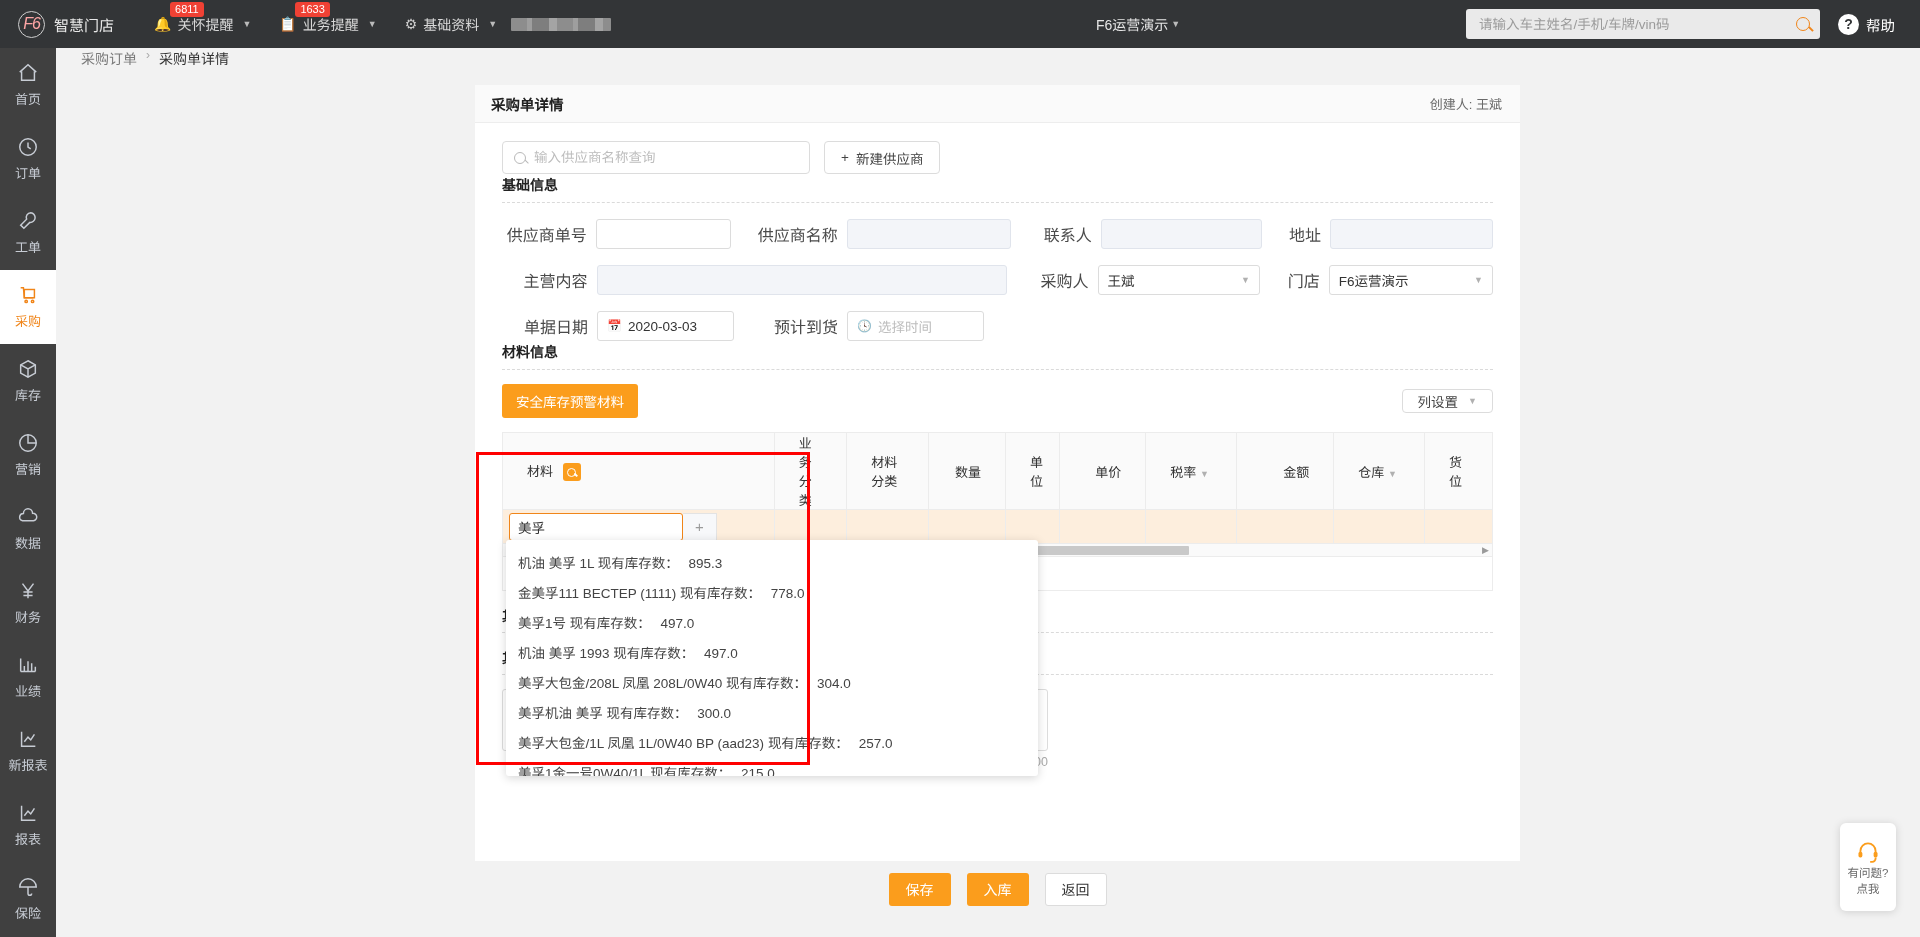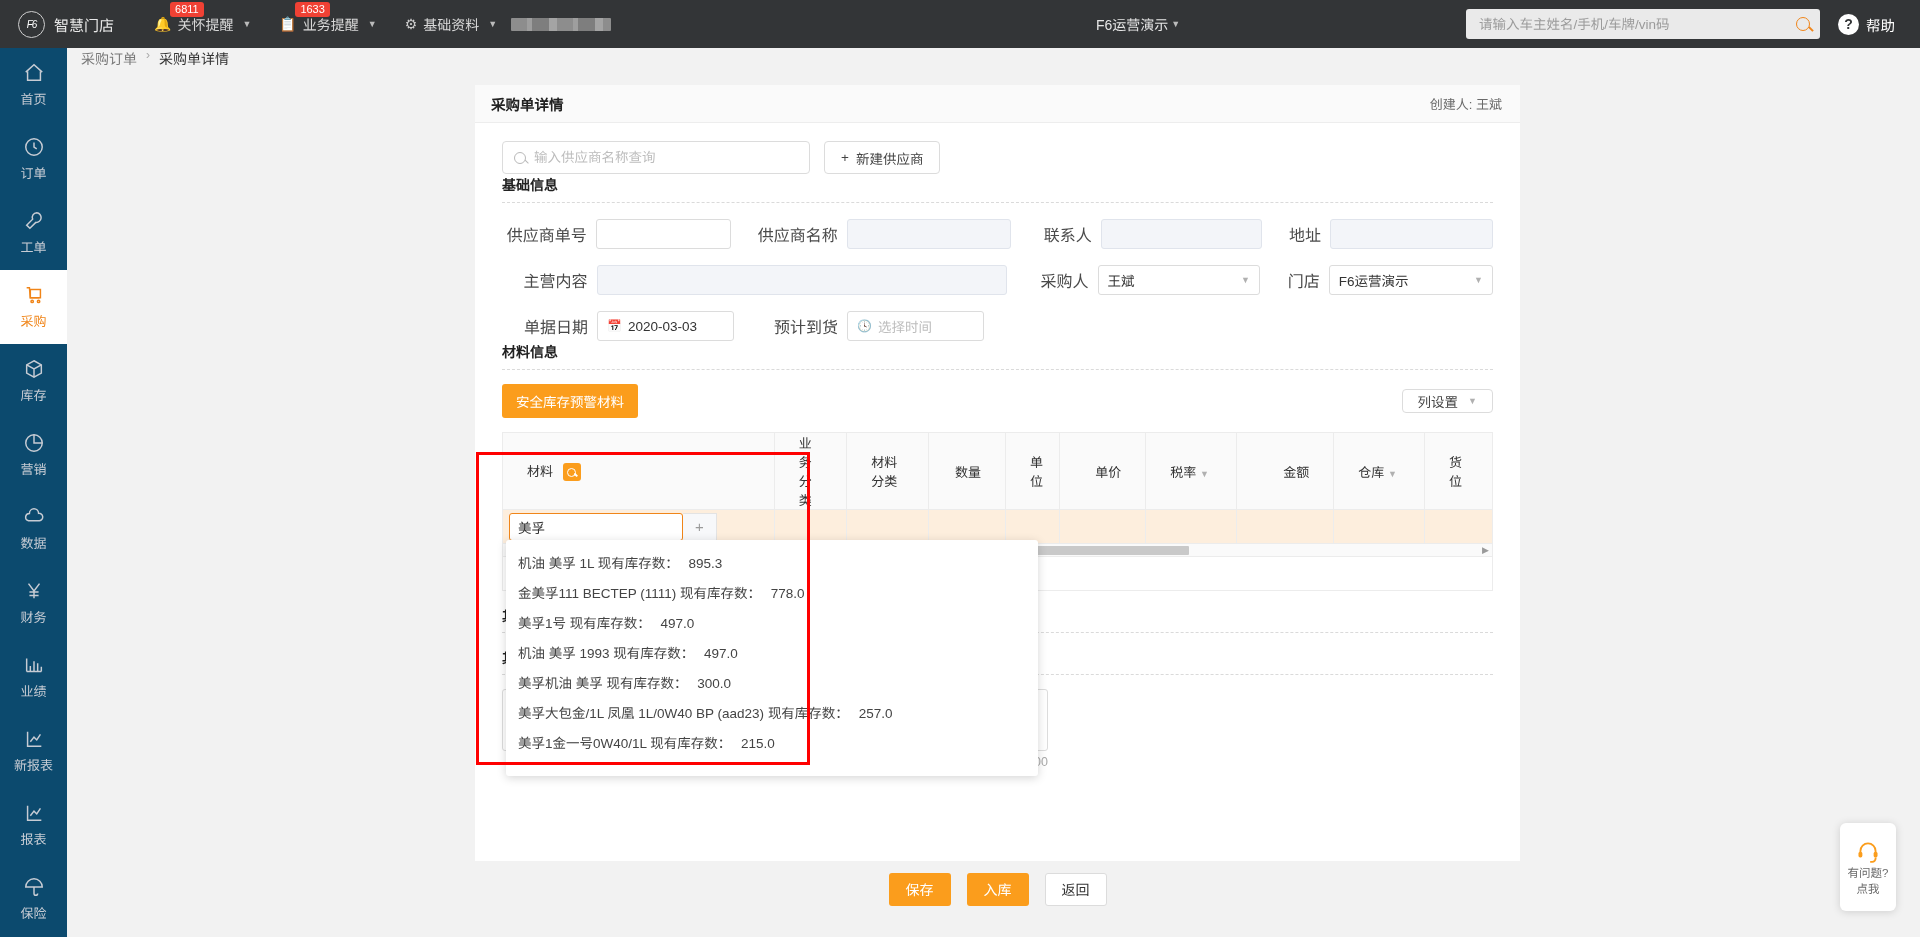--- a/index.html
+++ b/index.html
@@ -12,21 +12,21 @@
 
   
   #topbar {
     position: absolute; left: 0; top: 0; width: 1920px; height: 48px;
     background: #333537; display: flex; align-items: center; color: #d6d6d6;
   }
   .brand { display: flex; align-items: center; gap: 9px; padding: 0 26px 0 18px; }
   .logo-hex {
     width: 27px; height: 27px; border: 1.6px solid #cfcfcf; border-radius: 50%;
     display: flex; align-items: center; justify-content: center;
-    font-size: 10px; font-style: italic; color: #ffffff; letter-spacing: -1px;
+    font-size: 16px; font-style: italic; color: #fca5a5; letter-spacing: -1px;
   }
   .brand-name { font-size: 15px; color: #e8e8e8; white-space: nowrap; }
   .tb-item {
     display: flex; align-items: center; gap: 6px; padding: 0 14px;
     font-size: 14px; color: #d8d8d8; position: relative; height: 48px; white-space: nowrap;
   }
   .tb-item .ico { font-size: 14px; color: #cccccc; display:inline-block; }
   .caret-d { font-size: 9px; color: #bbb; margin-left: 3px; }
   .badge {
     position: absolute; top: 2px; left: 30px;
@@ -57,22 +57,22 @@
                 transform: rotate(45deg); right:-5px; bottom:0px; }
   #help-btn {
     position: absolute; left: 1838px; top: 0; height: 48px; display:flex;
     align-items:center; gap: 7px; font-size: 14.5px; color: #fff;
   }
   .q-circle { width: 21px; height: 21px; border-radius: 50%; background: #fff; color:#333537;
               font-size: 14px; font-weight: bold; display:flex; align-items:center; justify-content:center; }
 
   
   #sidebar {
-    position: absolute; left: 0; top: 48px; width: 67px; height: 889px;
-    background: #0c4a6e;
+    position: absolute; left: 0; top: 48px; width: 56px; height: 889px;
+    background: #404040;
   }
   .side-item {
     height: 74px; display:flex; flex-direction: column; align-items: center;
     justify-content: center; gap: 5px; color: #c7ccd4; cursor: pointer;
   }
   .side-item .sv { width: 22px; height: 22px; display:block; }
   .side-item .slabel { font-size: 13px; }
   .side-item.active { background: #ffffff; color: #f08519; }
   .side-item.active .sv path, .side-item.active .sv line,
   .side-item.active .sv rect, .side-item.active .sv circle,
@@ -558,20 +558,25 @@
     <span>美孚1号</span>
     <span>现有库存数：</span>
     <span class="num">497.0</span>
   </div>
   <div class="opt">
     <span>机油 美孚 1993</span>
     <span>现有库存数：</span>
     <span class="num">497.0</span>
   </div>
   <div class="opt">
+    <span>美孚大包金/208L 凤凰 208L/0W40</span>
+    <span>现有库存数：</span>
+    <span class="num">304.0</span>
+  </div>
+  <div class="opt">
     <span>美孚机油 美孚</span>
     <span>现有库存数：</span>
     <span class="num">300.0</span>
   </div>
   <div class="opt">
     <span>美孚大包金/1L 凤凰 1L/0W40 BP (aad23)</span>
     <span>现有库存数：</span>
     <span class="num">257.0</span>
   </div>
   <div class="opt">

